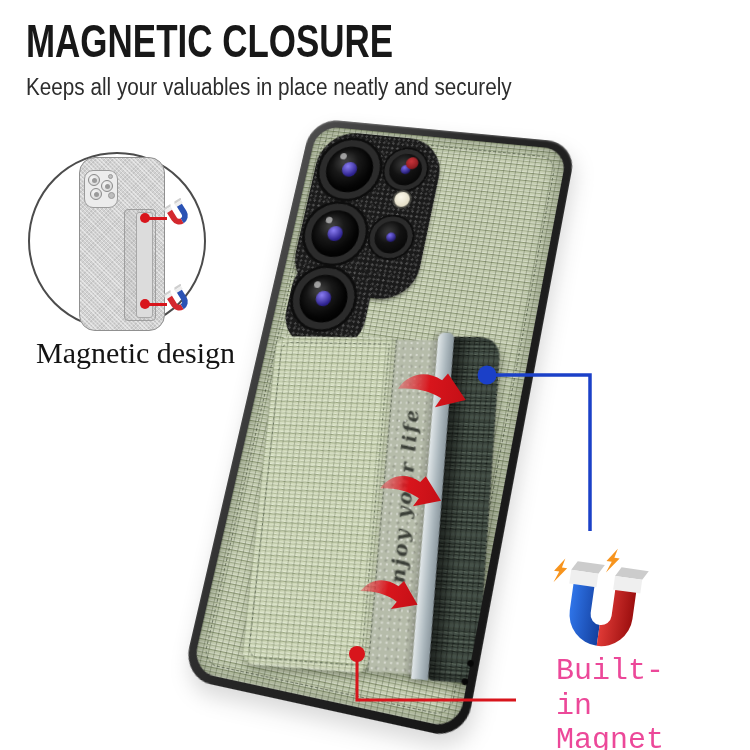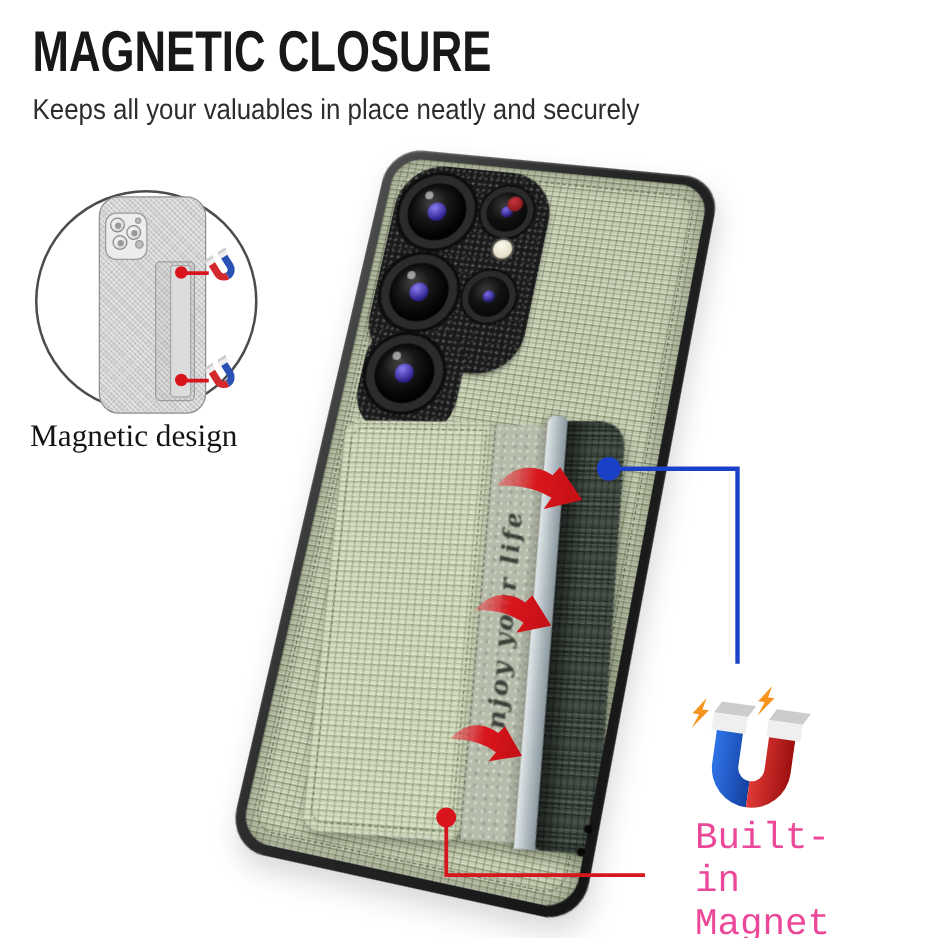--- a/index.html
+++ b/index.html
@@ -42,22 +42,22 @@
       border:1px solid #9e9e9e;border-radius:4px;background:rgba(0,0,0,.035);}
   .mini-strip{position:absolute;left:11px;top:2px;width:17px;height:106px;
       background:#dcdcdc;border:1px solid #a8a8a8;border-radius:3px;}
   .dot{position:absolute;border-radius:50%;background:var(--accent-red);}
   .mini-dot{width:10px;height:10px;}
   .mini-dot1{left:110px;top:59px;} .mini-dot2{left:110px;top:145px;}
   .mini-line{position:absolute;height:2.5px;background:var(--accent-red);}
   .mini-line1{left:119px;top:63px;width:18px;} .mini-line2{left:119px;top:149px;width:18px;}
   .mini-magnet{position:absolute;width:30px;height:32px;}
   .mini-magnet1{left:133px;top:44px;} .mini-magnet2{left:133px;top:130px;}
-  .caption-design{position:absolute;left:24px;top:336px;font-family:"Liberation Serif",serif;
-      font-size:25px;color:#141414;text-align:center;}
+  .caption-design{position:absolute;left:36px;top:336px;font-family:"Liberation Serif",serif;
+      font-size:30px;color:#141414;text-align:center;}
 
   
   .phone{position:absolute;left:0;top:0;width:280px;height:580px;transform-origin:0 0;
     transform:matrix3d(0.83682,0.06211,0,-0.00018996,-0.25071,0.86657,0,-0.00014595,0,0,1,0,312,118,0,1);
     filter:drop-shadow(4px 10px 10px rgba(0,0,0,.15));}
   .frame{position:absolute;inset:0;border-radius:30px;
     background:linear-gradient(105deg,#4e4e4e,#262626 45%,#151515);
     box-shadow:inset 0 1px 2px rgba(255,255,255,.28);}
   .port{position:absolute;width:6px;height:6px;border-radius:50%;background:#070707;}
   .port1{left:269px;top:510px;} .port2{left:267px;top:527px;}

